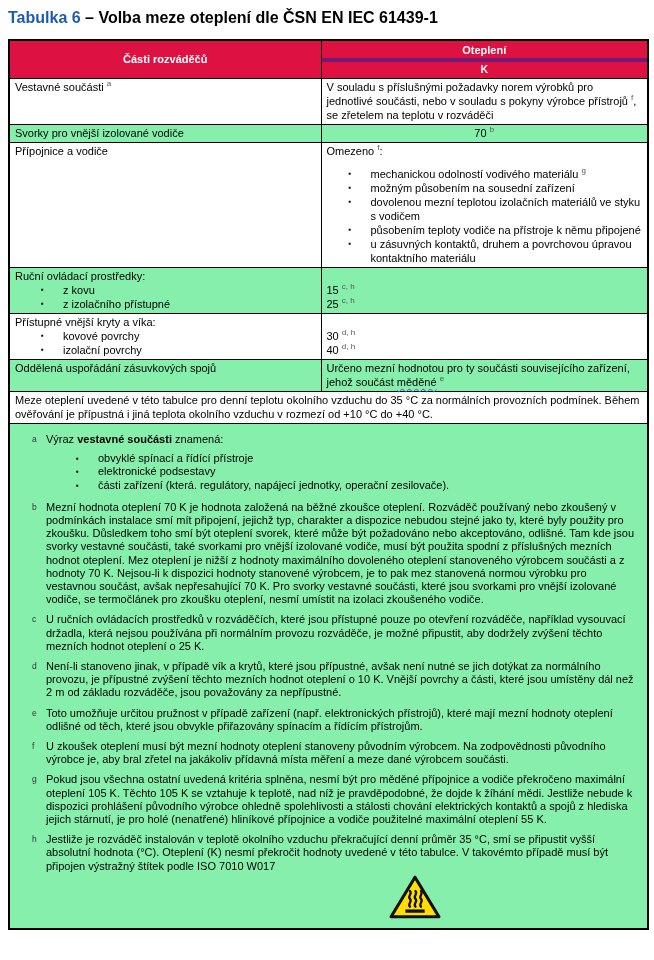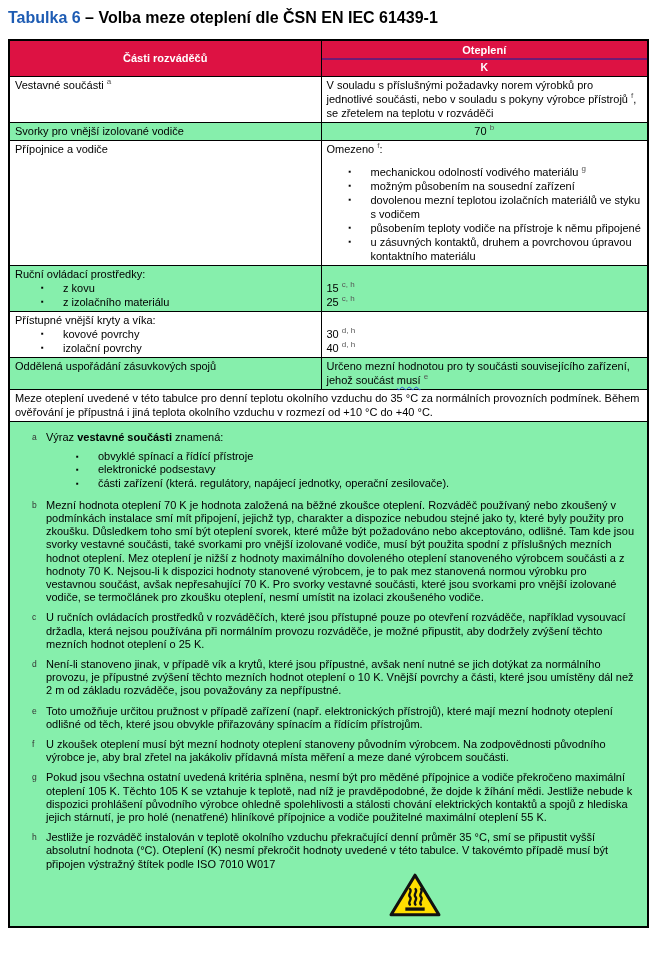--- a/index.html
+++ b/index.html
@@ -12,21 +12,21 @@
   .title .blue{color:#1E5CB3;}
   table{
     border-collapse:collapse;table-layout:fixed;width:639px;margin-left:8px;
     border:2px solid #000;line-height:14px;
   }
   td{border:1px solid #000;vertical-align:top;padding:1px 5px 2px 5px;}
   .pink{background:#86efac;}
   .hdr td{background:#DD1243;color:#fff;font-weight:bold;text-align:center;}
   .hdr .hl{vertical-align:middle;}
   .hdr .hr{padding:0;}
-  .ht{padding:2px 0 1px;border-bottom:2px solid #701a75;}
+  .ht{padding:2px 0 1px;border-bottom:4px solid #701a75;}
   .hb{padding:0 0 2px;font-size:10.5px;}
   sup{font-size:8px;line-height:0;color:#555;vertical-align:super;}
   .center{text-align:center;}
   .b{display:flex;}
   .sq{flex:none;width:22px;font-size:8px;line-height:inherit;}
   .bt{flex:1;}
   .blist{padding-left:26px;}
   .blist-r{padding-left:22px;margin-top:9px;}
   .tight{margin-top:0;}
   .vals{margin-top:14px;text-align:left;}
@@ -104,21 +104,21 @@
   <tr class="pink">
     <td>
       <div>Ruční ovládací prostředky:</div>
       <div class="blist tight">
         <div class="b">
               <span class="sq">▪</span>
               <span class="bt">z kovu</span>
             </div>
         <div class="b">
               <span class="sq">▪</span>
-              <span class="bt">z izolačního materiálu</span>
+              <span class="bt">z izolačního přístupné</span>
             </div>
       </div>
     </td>
     <td>
       <div class="vals">
         <div><span>15</span> <sup>c, h</sup></div>
         <div><span>25</span> <sup>c, h</sup></div>
       </div>
     </td>
   </tr>
@@ -140,21 +140,21 @@
     <td>
       <div class="vals">
         <div><span>30</span> <sup>d, h</sup></div>
         <div><span>40</span> <sup>d, h</sup></div>
       </div>
     </td>
   </tr>
 
   <tr class="pink">
     <td>Oddělená uspořádání zásuvkových spojů</td>
-    <td><span>Určeno mezní hodnotou pro ty součásti souvisejícího zařízení, jehož součást </span><span class="wavy">musí</span> <sup>e</sup></td>
+    <td><span>Určeno mezní hodnotou pro ty součásti souvisejícího zařízení, jehož součást </span><span class="wavy">měděné</span> <sup>e</sup></td>
   </tr>
 
   <tr>
     <td colspan="2">Meze oteplení uvedené v této tabulce pro denní teplotu okolního vzduchu do 35 °C za normálních provozních podmínek. Během ověřování je přípustná i jiná teplota okolního vzduchu v rozmezí od +10 °C do +40 °C.</td>
   </tr>
 
   <tr>
     <td colspan="2" class="pink fnbox">
 
       <div class="fn">

